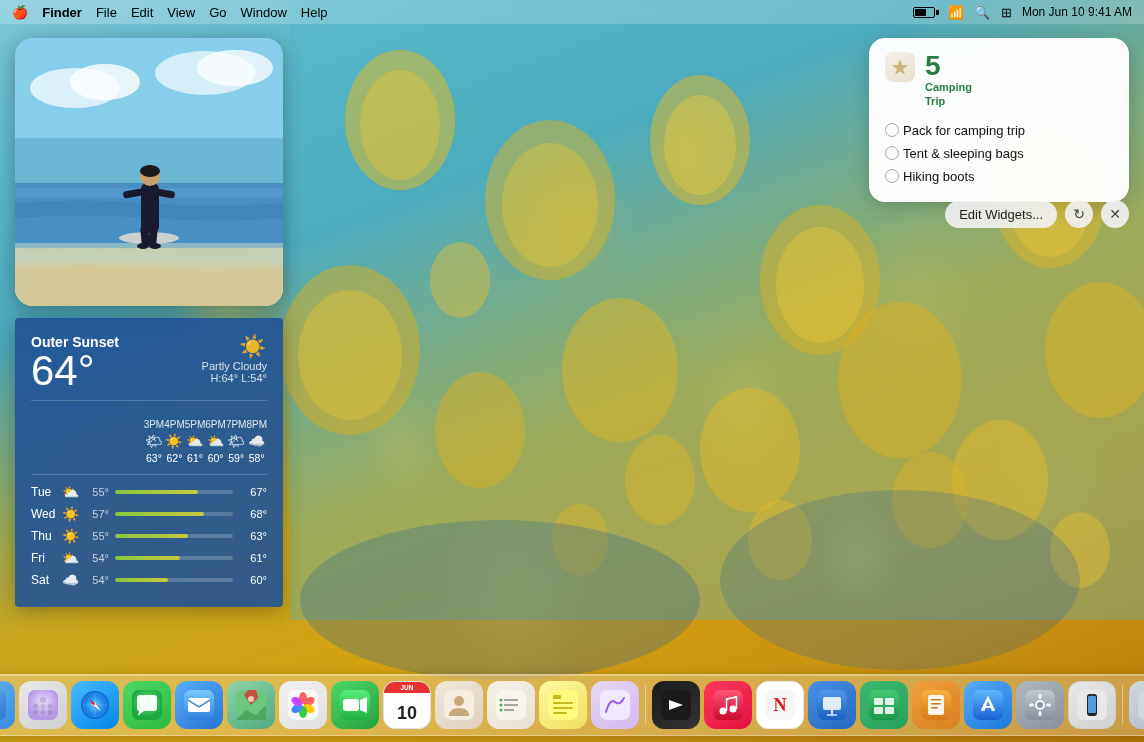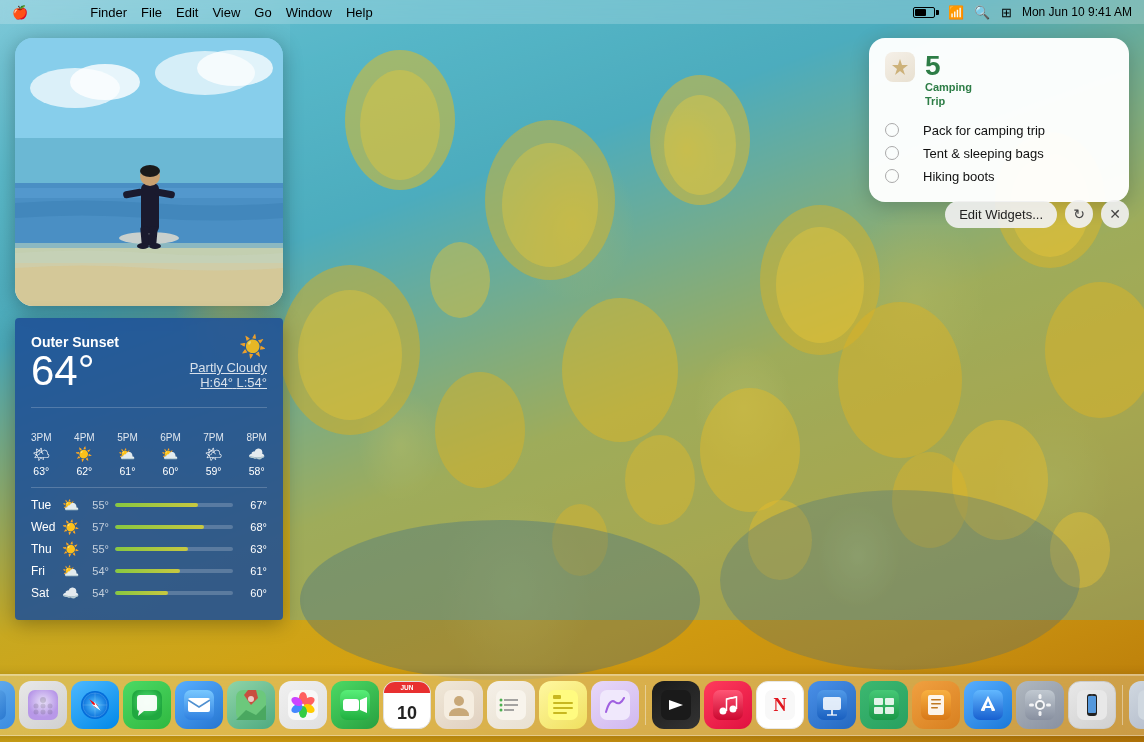--- a/index.html
+++ b/index.html
@@ -74,22 +74,21 @@
       font-weight: 900;
     }
 
     .menu-item {
       font-size: 13px;
       color: #000;
       cursor: default;
     }
 
     .menu-item.bold {
-      font-weight: 400;
-      margin-left: 48px;
+      font-weight: 700;
     }
 
     
     .battery-icon {
       display: inline-flex;
       align-items: center;
       gap: 1px;
     }
     .battery-body {
       width: 22px;
@@ -166,24 +165,24 @@
       justify-content: flex-end;
       flex-direction: column;
       align-items: flex-end;
       font-size: 11px;
       opacity: 0.9;
     }
 
     
     .hourly-row {
       display: flex;
-      justify-content: space-between;
-      margin-top: 11px;
+      justify-content: flex-end;
+      margin-top: 4px;
       border-top: 1px solid rgba(255,255,255,0.2);
-      padding-top: 24px;
+      padding-top: 18px;
     }
 
     .hour-item {
       display: flex;
       flex-direction: column;
       align-items: center;
       gap: 3px;
       font-size: 10.5px;
     }
 
@@ -289,21 +288,21 @@
 
     .reminders-list-name {
       font-size: 11px;
       color: #2d7d46;
       font-weight: 600;
     }
 
     .reminder-item {
       display: flex;
       align-items: flex-start;
-      gap: 24px;
+      gap: 4px;
       padding: 4px 0;
       font-size: 13px;
       color: #222;
     }
 
     .reminder-circle {
       width: 14px;
       height: 14px;
       border-radius: 50%;
       border: 1.5px solid #aaa;
@@ -528,21 +527,21 @@
 </div>
 
 <div id="weather-widget">
   <div class="weather-top">
     <div>
       <div class="weather-location">Outer Sunset</div>
       <div class="weather-temp-big">64°</div>
     </div>
     <div class="weather-condition-row">
       <span style="font-size:22px;">☀️</span>
-      <div style="text-align:right; font-size:13px; opacity:0.9;text-decoration:underline;">
+      <div style="text-align:right; font-size:11px; opacity:0.9;">
         <div>Partly Cloudy</div>
         <div>
           <span>H:64°</span> <span>L:54°</span>
         </div>
       </div>
     </div>
   </div>
 
   <div class="hourly-row">
     <div class="hour-item">

